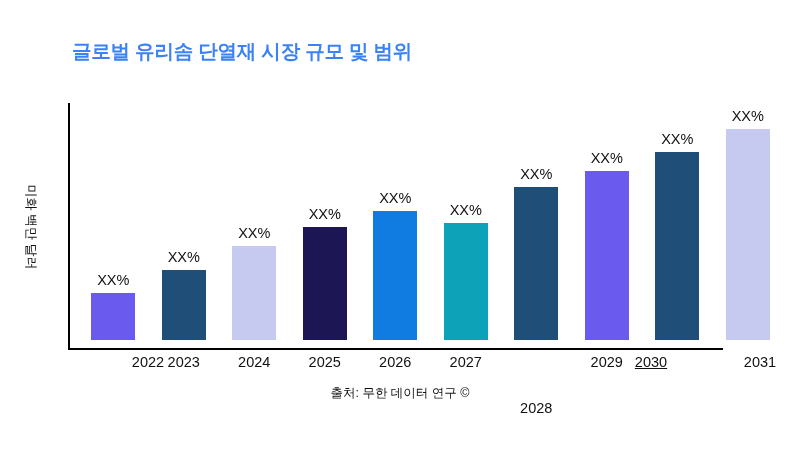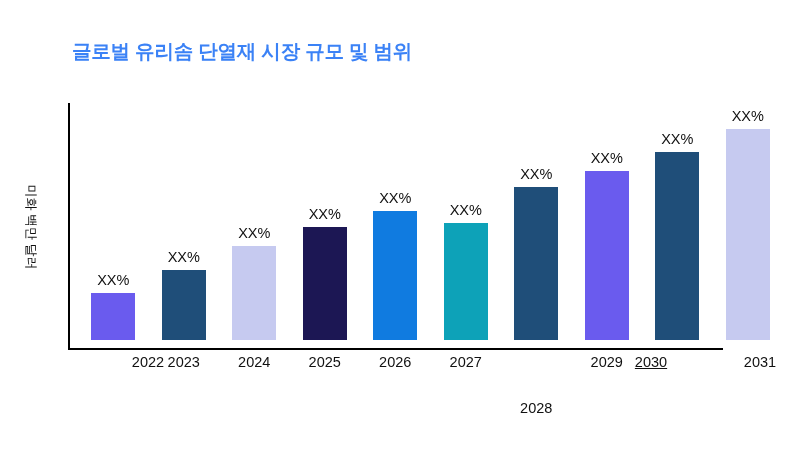--- a/index.html
+++ b/index.html
@@ -181,14 +181,15 @@
       <div class="xtick" style="left: 324.75px;">2025</div>
       <div class="xtick" style="left: 395.25px;">2026</div>
       <div class="xtick" style="left: 465.75px;">2027</div>
       <div class="xtick" style="left: 536.25px; margin-top: 46px;">2028</div>
       <div class="xtick" style="left: 606.75px;">2029</div>
       <div class="xtick" style="left: 651px; text-decoration: underline;">2030</div>
       <div class="xtick" style="left: 760px;">2031</div>
     </div>
 
 
+  <div class="source-note">출처: 무한 데이터 연구 ©</div>
 
 </div>
 
 </body></html>

